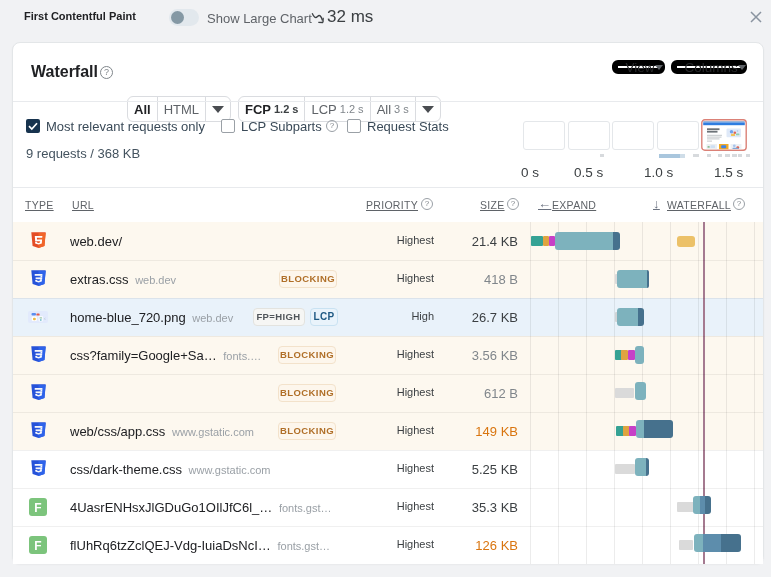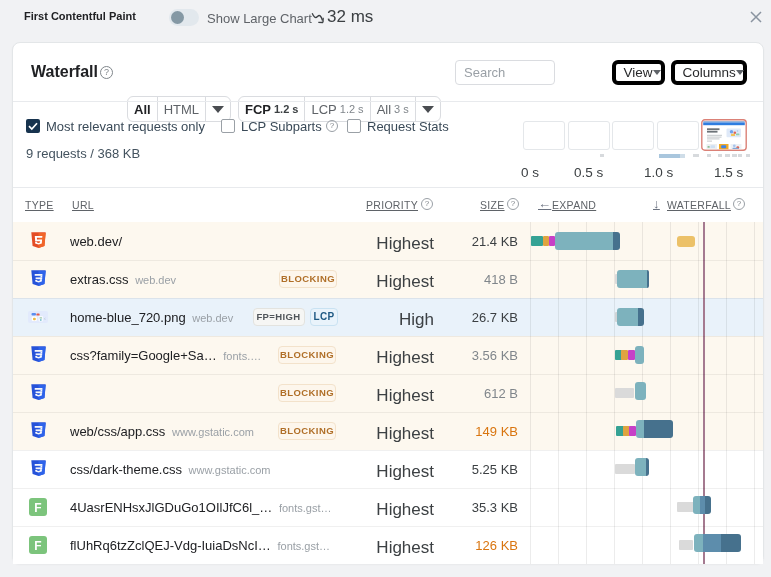--- a/index.html
+++ b/index.html
@@ -21,21 +21,21 @@
   
   .chipgrp { top:60px; height:26px; border:1px solid #dadce0; border-radius:6px; background:#fff; display:flex; align-items:flex-start; font-size:13px; color:#5f6368;margin-top:36px; }
   .chipgrp .seg { padding:0 6px; height:24px; display:flex; align-items:center; gap:3px; }
   .chipgrp .div { width:1px; height:24px; background:#dadce0; }
   .chipgrp b { color:#202124; }
   .small-s { font-size:11px; font-weight:bold; color:#3c4043; }
   .small-g { font-size:11px; color:#80868b; }
   .caret { width:0; height:0; border-left:6px solid transparent; border-right:6px solid transparent; border-top:7px solid #4a4d51; display:inline-block; }
   .scaret { width:0; height:0; border-left:4.5px solid transparent; border-right:4.5px solid transparent; border-top:5.5px solid #5f6368; display:inline-block; }
   .search { left:455px; top:60px; width:100px; height:25px; border:1px solid #dadce0; border-radius:4px; background:#fff; font-size:13px; color:#9aa0a6; line-height:23px; padding-left:8px; }
-  .btn { top:60px; height:25px; border:4px solid #000000; border-radius:6px; background:#fff; font-size:13.5px; color:#28292b; display:flex; align-items:center; justify-content:space-between; padding:0 8px; }
+  .btn { top:60px; height:14px; border:6px solid #000000; border-radius:6px; background:#fff; font-size:13.5px; color:#28292b; display:flex; align-items:center; justify-content:space-between; padding:0 8px; }
   .chiprow-border { left:13px; top:101px; width:750px; height:1px; background:#e8eaed; }
   
   .cb { width:14px; height:14px; border-radius:2px; }
   .cb.on { background:#17334e; }
   .cb.off { background:#fff; border:1px solid #9aa0a6; }
   .cblabel { font-size:13px; color:#3a4a58; }
   .reqcount { left:26px; top:146px; font-size:13px; color:#44535f; }
   
   .thumb { top:121px; width:42px; height:29px; background:#fff; border:1px solid #e4e7ea; border-radius:3px; }
   .tlabel { top:165px; font-size:13.5px; color:#3c4043; }
@@ -44,21 +44,21 @@
   .thead-border { left:13px; top:187px; width:750px; height:1px; background:#e8eaed; }
   .th { top:199px; font-size:10.5px; color:#5f6368; letter-spacing:0.3px;text-decoration:underline; }
   
   .row { left:13px; width:750px; height:38px; }
   .row.cream { background:#fdf8ef; }
   .row.blue { background:#e9f2fa; }
   .row.white { background:#fff; }
   .rowline { left:13px; width:750px; height:1px; background:rgba(0,0,0,0.06); }
   .url { top:0; font-size:13px; color:#202124; white-space:nowrap; }
   .dom { font-size:11px; color:#9aa0a6; margin-left:3px; }
-  .pri { font-size:17px; color:#3c4043; width:94px; text-align:right; left:340px; }
+  .pri { font-size:11px; color:#3c4043; width:94px; text-align:right; left:340px; }
   .sz { font-size:13px; width:78px; text-align:right; left:440px; }
   .sz.dark { color:#3c4043; } .sz.grey { color:#80868b; } .sz.orange { color:#d9750f; }
   .badge { height:18px; border-radius:4px; font-size:9.5px; font-weight:bold; letter-spacing:0.4px; line-height:16.5px; text-align:center; }
   .b-block { color:#b06f28; background:#fdf6ec; border:1px solid #f3e2cb; width:58px; }
   .b-fp { color:#50555a; background:#f6f6f4; border:1px solid #e3e3df; width:52px; }
   .b-lcp { color:#1f5a84; background:#e9f3fb; border:1px solid #c9e2f2; width:28px; font-size:10px; }
   
   .grid { top:222px; height:342px; width:1px; background:rgba(0,0,0,0.075); }
   .mline { left:703px; top:222px; width:2px; height:342px; background:#a57a90; }
   .bar { border-radius:1px; }
@@ -103,21 +103,20 @@
       </div>
       <div class="div"></div>
     <div class="seg">LCP<span class="small-g">1.2 s</span></div>
       <div class="div"></div>
     <div class="seg">All<span class="small-g">3 s</span></div>
       <div class="div"></div>
     <div class="seg">
         <span class="caret"></span>
       </div>
   </div>
-  <div class="abs search">Search</div>
   <div class="abs btn" style="left:611.5px;width:53px">View<span class="scaret"></span></div>
   <div class="abs btn" style="left:670.5px;width:76px">Columns<span class="scaret"></span></div>
   <div class="abs chiprow-border"></div>
 
   <div class="abs cb on" style="left:26px;top:119px"></div>
   <svg class="abs" style="left:26px;top:119px" width="14" height="14" viewBox="0 0 14 14">
       <path d="M3 7.2 L5.8 10 L11 4.2" stroke="#fff" stroke-width="1.7" fill="none"></path>
     </svg>
   <div class="abs cblabel" style="left:46px;top:119px">Most relevant requests only</div>
   <div class="abs cb off" style="left:221px;top:119px"></div>

